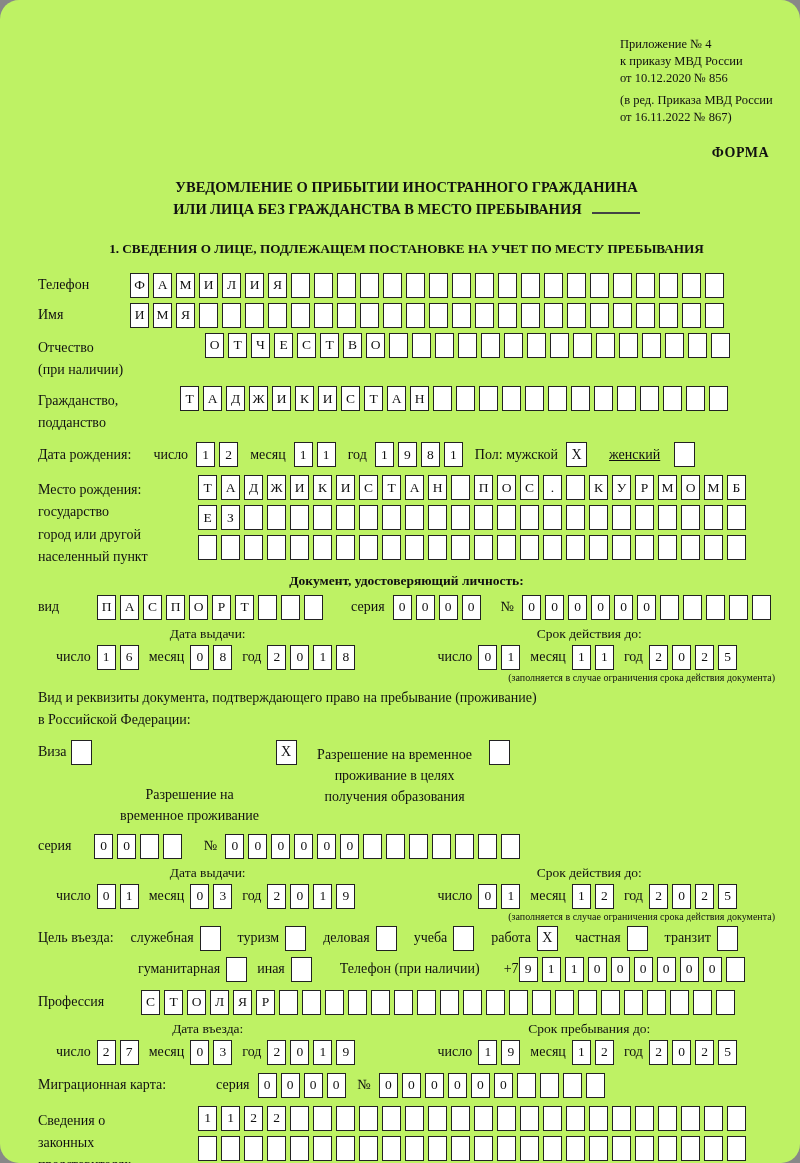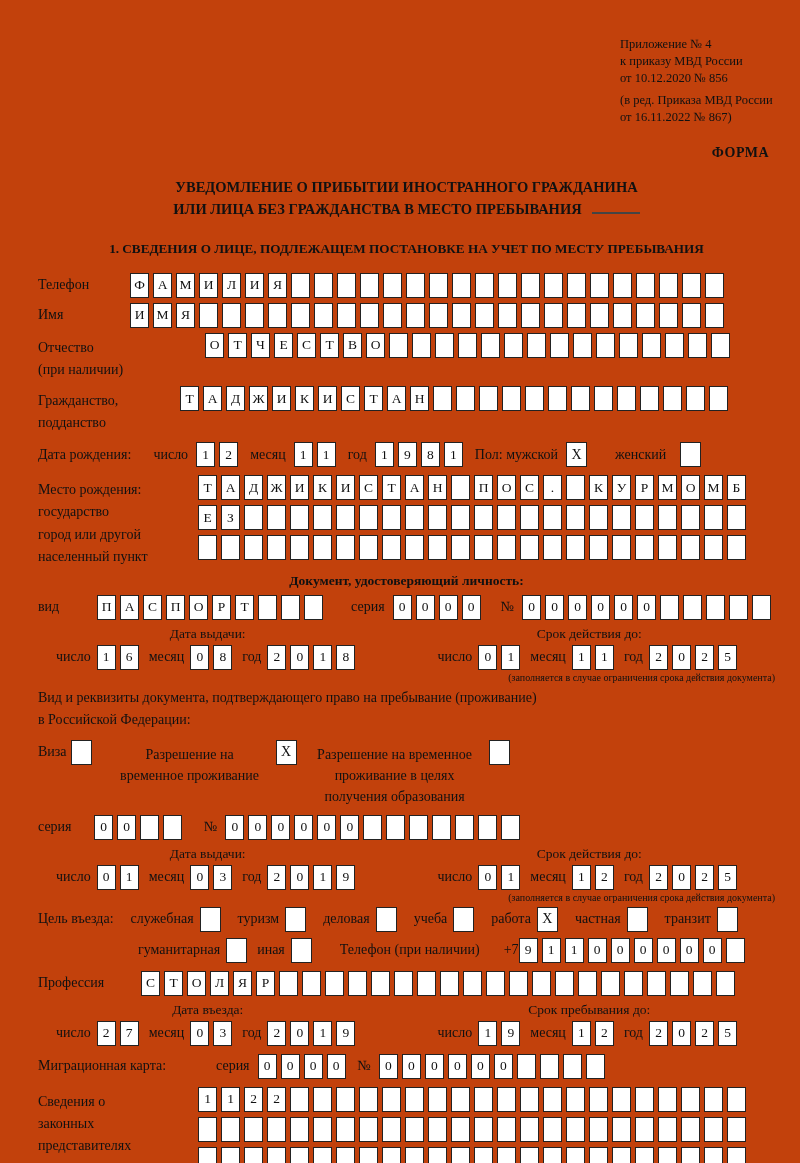--- a/index.html
+++ b/index.html
@@ -1,19 +1,19 @@
 <!DOCTYPE html>
 <html><head>
 <meta charset="utf-8">
 <style>
   html,body{margin:0;padding:0;background:#888;}
   .page{
-    width:800px;height:1163px;background:#c2410c;color:#111;
+    width:800px;height:1163px;background:#bef264;color:#111;
     font-family:"Liberation Serif","DejaVu Serif",serif;
-    box-sizing:border-box;padding:36px 25px 20px 38px;position:relative;overflow:hidden;
+    box-sizing:border-box;padding:36px 25px 20px 38px;position:relative;overflow:hidden;border-radius:19px;
   }
   
   .appendix{margin-left:582px;font-size:12.5px;line-height:1.35;}
   .appendix .ln{white-space:nowrap;}
   .edition{margin-top:5px;}
   .forma{ text-align:right;font-weight:bold;font-size:14px;margin-top:20px;padding-right:6px;letter-spacing:.5px;}
   
   .title{margin-top:16px;text-align:center;font-weight:bold;font-size:14.5px;line-height:1.5;}
   .blank-line{display:inline-block;width:48px;border-bottom:2px solid #444;margin-left:10px;vertical-align:baseline;}
   .sec-heading{margin-top:20px;text-align:center;font-weight:bold;font-size:13.2px;}
@@ -40,21 +40,21 @@
   .dg .hdr{text-align:center;font-size:13.5px;margin-bottom:3px;}
   .dg .flds{display:flex;align-items:center;gap:6px;}
   .dg.left{margin-left:18px;}
   .dg.right{margin-right:34px;}
   .note-right{text-align:right;font-size:10px;margin-top:2px;margin-bottom:4px;}
   .para{font-size:14px;line-height:1.6;margin-top:4px;}
   
   .permit-row{display:flex;align-items:flex-start;margin-top:8px;margin-bottom:8px;}
   .popt{display:flex;align-items:flex-start;}
   .popt .plabel{padding-top:4px;}
-  .popt .plabel.c2{width:152px;text-align:center;padding-top:4px;line-height:1.5;}
+  .popt .plabel.c2{width:152px;text-align:center;padding-top:4px;line-height:1.5;margin-top:40px;}
   .popt .plabel.c3{width:168px;text-align:center;padding-top:4px;line-height:1.5;}
   .popt .cb{margin-left:10px;}
   
   .purpose .opt{display:flex;align-items:center;margin-left:10px;}
   .purpose .opt .cb{margin-left:6px;}
 </style>
 </head>
 <body>
 
 <div class="page">
@@ -225,21 +225,21 @@
         </span>
       <span>год</span>
       <span class="boxrow">
           <span class="cell">1</span>
           <span class="cell">9</span>
           <span class="cell">8</span>
           <span class="cell">1</span>
         </span>
       <span>Пол: мужской</span>
       <span class="cb">X</span>
-      <span style="margin-left:20px;">женский</span>
+      <span style="margin-left:14px;text-decoration:underline;">женский</span>
       <span class="cb" style="margin-left:6px;"></span>
     </div>
 
     <div class="frow" style="margin-top:8px;">
       <div class="flabel w160 lblcol">
         <div class="ll">Место рождения:</div>
         <div class="ll">государство</div>
         <div class="ll">город или другой</div>
         <div class="ll">населенный пункт</div>
       </div>

